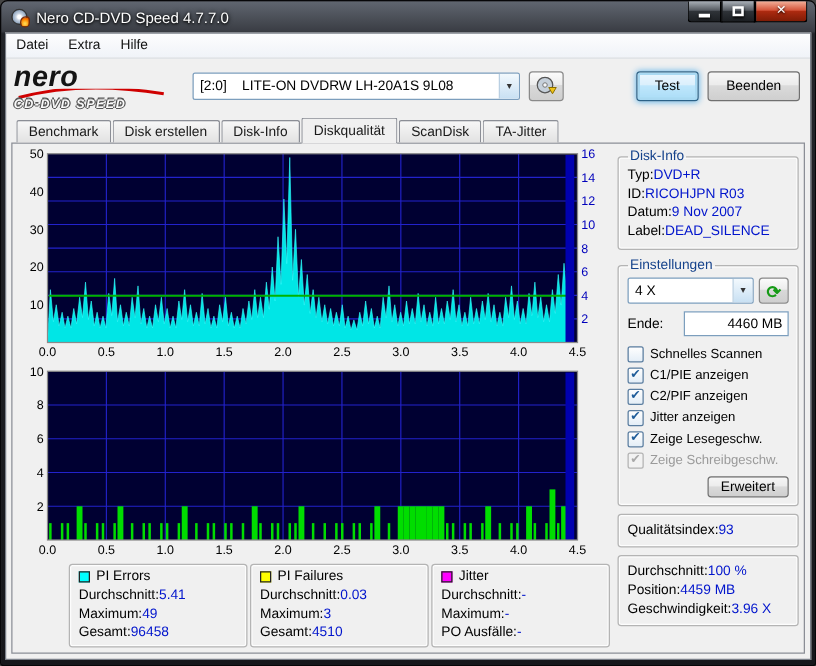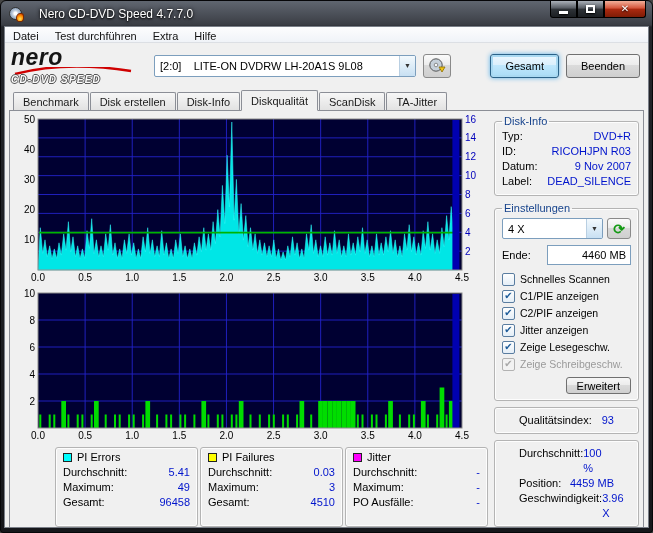--- a/index.html
+++ b/index.html
@@ -7,21 +7,21 @@
   body { font-family: "Liberation Sans", sans-serif; font-size: 11px; background: #444; }
 
   .window {
     width: 653px; height: 533px;
     border: 1px solid #060608;
     border-radius: 6px 6px 3px 3px;
     background: linear-gradient(180deg,#606670 0%, #3a3d44 24px, #23252a 26px, #16171b 100%);
     padding: 0 3px 4px 3px;
     display: flex; flex-direction: column;
   }
-  .titlebar { height: 25px; display: flex; align-items: center; gap: 15px; padding: 0 4px; color: #fff; position: relative; }
+  .titlebar { height: 25px; display: flex; align-items: center; gap: 5px; padding: 0 4px; color: #fff; position: relative; }
   .title-text { font-size: 12px; text-shadow: 0 0 4px #000, 0 1px 2px #000; }
   .app-icon { width: 16px; height: 16px; position: relative; flex: 0 0 16px; }
   .app-icon .disc { position:absolute; left:1px; top:1px; width:13px; height:13px; border-radius:50%;
       background: radial-gradient(circle at 50% 50%, #fff 18%, #c9d4e2 35%, #8fa4bd 70%, #5a6d85 100%); border:1px solid #333; }
   .app-icon .flame { position:absolute; right:0; bottom:0; width:8px; height:9px; border-radius: 60% 40% 50% 50%;
       background: radial-gradient(circle at 50% 70%, #ffd34d 10%, #ff8a00 55%, #d33b00 100%); border:1px solid #7a2a00; }
   .win-controls { position: absolute; right: 3px; top: 0; display: flex; }
   .winbtn { width: 27px; height: 17px; border: 1px solid #000; border-top: none; display:flex; align-items:center; justify-content:center;
       background: linear-gradient(#aab0b8 0%, #565b62 45%, #2f3338 50%, #1c1f23 100%); }
   .winbtn.min { border-radius: 0 0 0 3px; }
@@ -68,28 +68,28 @@
 
   .tabpage { flex: 1; border: 1px solid #8b8e96; margin: 0 4px 4px 4px; background: #f0f0f0; padding: 4px; display: flex; gap: 6px; z-index: 1; }
 
   .charts-col { width: 474px; display: flex; flex-direction: column; gap: 4px; }
   svg.chart { display: block; font-family: "Liberation Sans", sans-serif; }
 
   .stats-row { display: flex; gap: 2px; flex: 1; padding-left: 41px; }
   .stat-box { flex: 1; border: 1px solid #b4b4b4; border-radius: 3px; box-shadow: 0 0 0 1px #fdfdfd inset; padding: 3px 7px; background: #f0f0f0; }
   .stat-head { display: flex; align-items: center; gap: 5px; margin-bottom: 2px; }
   .swatch { width: 9px; height: 9px; border: 1px solid #222; display: inline-block; }
-  .kv { display: flex; justify-content: space-between; line-height: 15px; }
+  .kv { display: flex; line-height: 15px; }
   .kv .k { color: #000; }
   .kv .v { color: #0014cc; }
 
   .sidebar { width: 145px; display: flex; flex-direction: column; gap: 6px; }
   fieldset.group { border: 1px solid #b4b4b4; border-radius: 3px; box-shadow: 0 0 0 1px #fdfdfd inset; padding: 2px 7px 6px 7px; }
   fieldset.group legend { padding: 0 2px; color: #15428b; }
-  .group.plain { border: 1px solid #b4b4b4; border-radius: 3px; box-shadow: 0 0 0 1px #fdfdfd inset; padding: 5px 24px; background: #f0f0f0; }
+  .group.plain { border: 1px solid #b4b4b4; border-radius: 3px; box-shadow: 0 0 0 1px #fdfdfd inset; padding: 5px 7px; background: #f0f0f0; }
 
   .speed-row { display: flex; gap: 4px; align-items: center; margin: 2px 0 6px 0; }
   .combo.small { width: 101px; height: 21px; }
   .field-row { display: flex; justify-content: space-between; align-items: center; margin-bottom: 5px; }
   .field { width: 84px; height: 20px; border: 1px solid #7c9ebd; background: #fff; text-align: right; padding: 3px 4px 0 0; color: #000; }
 
   .cb-row { display: flex; align-items: center; gap: 5px; height: 16px; margin-top: 1px; }
   .cb { width: 13px; height: 13px; border: 1px solid #5a7da0; border-radius: 2px; background: linear-gradient(#fefefe,#e4eef7);
       display: flex; align-items: center; justify-content: center; font-size: 10px; color: #1e5c99; line-height: 10px; flex: 0 0 13px; }
   .cb-label { font-size: 10.5px; color: #000; white-space: nowrap; }
@@ -115,21 +115,20 @@
         </div>
       <div class="winbtn close">
           <span class="glyph-close">✕</span>
         </div>
     </div>
   </div>
 
   <div class="window-content">
     <div class="menubar" id="menubar">
         <span class="menu-item">Datei</span>
-        <span class="menu-item">Test durchführen</span>
         <span class="menu-item">Extra</span>
         <span class="menu-item">Hilfe</span>
       </div>
 
     <div class="toolbar">
       <div class="logo">
         <span class="logo-nero">nero</span>
         <svg class="logo-swoosh" width="120" height="8">
           <path d="M2 7 C 40 -3, 80 -2, 118 4" stroke="#cf0000" stroke-width="2.4" fill="none"></path>
         </svg>
@@ -142,21 +141,21 @@
       </div>
 
       <button class="tool-btn">
         <svg width="18" height="16">
           <circle cx="8" cy="7" r="6.2" fill="#c6d0da" stroke="#555" stroke-width="1"></circle>
           <circle cx="8" cy="7" r="1.8" fill="#f4f6f8" stroke="#777" stroke-width="0.8"></circle>
           <path d="M11 9 L17 9 L14 14 Z" fill="#f0c419" stroke="#8a6d00" stroke-width="0.8"></path>
         </svg>
       </button>
 
-      <button class="btn default start">Gesamt</button>
+      <button class="btn default start">Test</button>
       <button class="btn">Beenden</button>
     </div>
 
     <div class="tabstrip" id="tabstrip">
         <div class="tab">Benchmark</div>
         <div class="tab">Disk erstellen</div>
         <div class="tab">Disk-Info</div>
         <div class="tab active">Diskqualität</div>
         <div class="tab">ScanDisk</div>
         <div class="tab">TA-Jitter</div>

